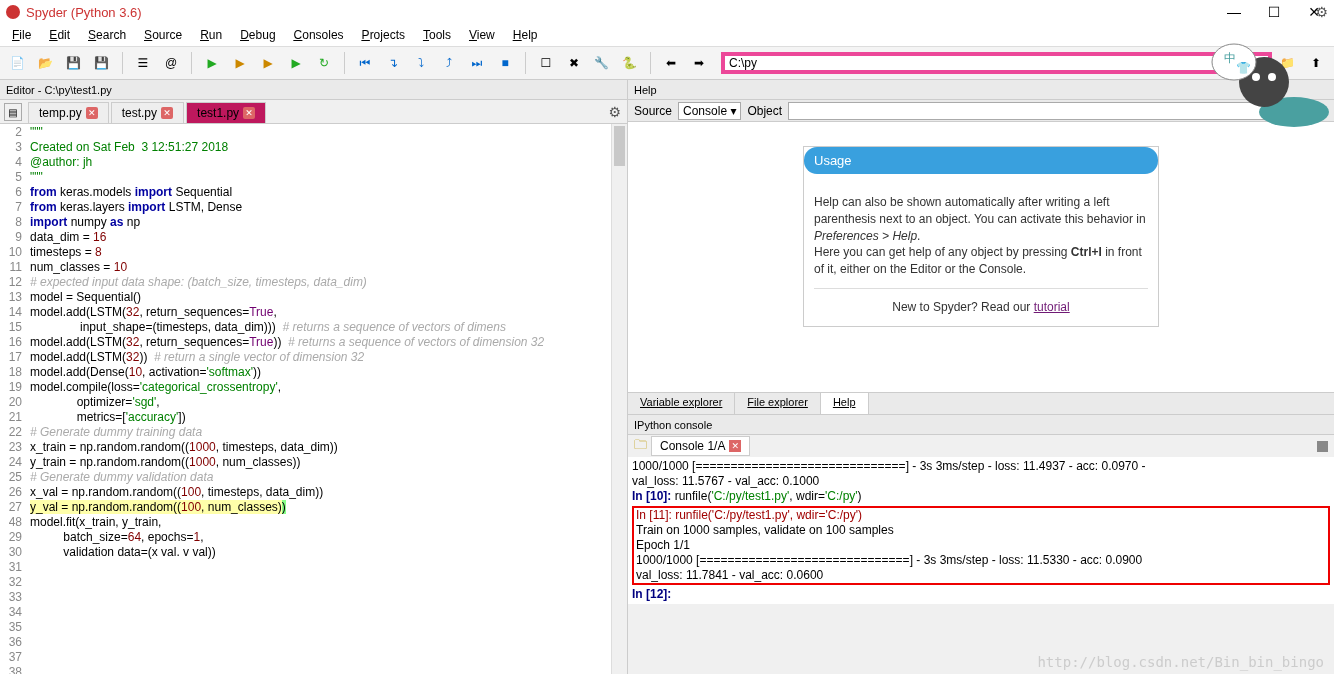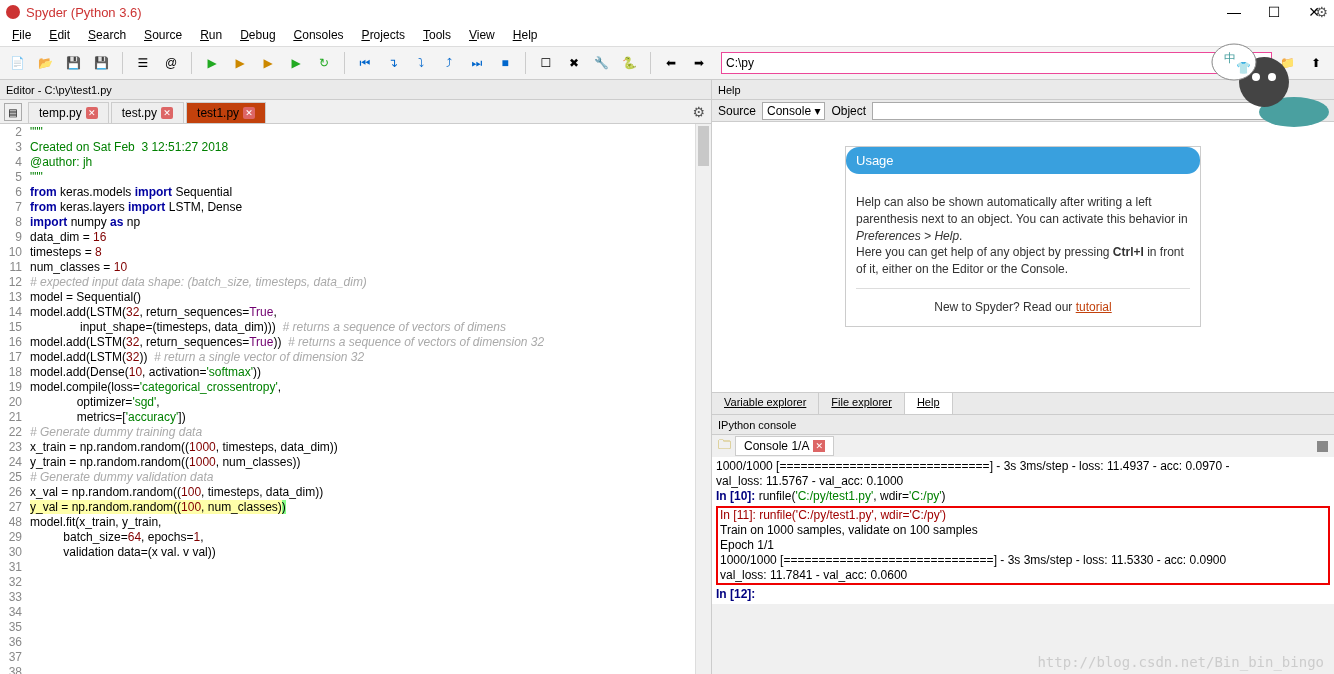--- a/index.html
+++ b/index.html
@@ -8,28 +8,28 @@
 .titlebar .logo { width:14px; height:14px; background:#c33; border-radius:50%; margin-right:6px; }
 .titlebar .title { color:#c33; font-size:13px; }
 .wincontrols { position:absolute; right:0; top:0; display:flex; }
 .wincontrols span { width:40px; height:24px; display:flex; align-items:center; justify-content:center; font-size:14px; }
 .menubar { height:22px; display:flex; align-items:center; padding:0 4px; background:#fff; gap:2px; }
 .menubar span { padding:2px 8px; text-decoration:underline; text-decoration-color:transparent; }
 .menubar span::first-letter { text-decoration:underline; }
 .toolbar { height:34px; background:#f4f4f4; border-top:1px solid #ddd; border-bottom:1px solid #ccc; display:flex; align-items:center; padding:0 6px; gap:4px; }
 .toolbar .sep { width:1px; height:22px; background:#ccc; margin:0 4px; }
 .tbtn { width:24px; height:24px; display:flex; align-items:center; justify-content:center; border:1px solid transparent; }
-.pathbox { flex:1; height:22px; background:#fff; border:1px solid #ec4899; padding:0 4px; display:flex; align-items:center; margin-left:6px; }
+.pathbox { flex:1; height:22px; background:#fff; border:4px solid #ec4899; padding:0 4px; display:flex; align-items:center; margin-left:6px; }
 .splitpane { display:flex; height:calc(674px - 24px - 22px - 34px); }
-.leftpane { width:712px; display:flex; flex-direction:column; border-right:1px solid #ccc; }
+.leftpane { width:628px; display:flex; flex-direction:column; border-right:1px solid #ccc; }
 .rightpane { flex:1; display:flex; flex-direction:column; }
 .panetitle { height:20px; background:#eaeaea; border-bottom:1px solid #ccc; padding:0 6px; display:flex; align-items:center; font-size:11px; }
 .tabrow { height:24px; background:#f0f0f0; display:flex; align-items:flex-end; padding:0 4px; border-bottom:1px solid #ccc; position:relative; }
 .tab { padding:3px 10px; background:#eee; border:1px solid #ccc; border-bottom:none; margin-right:2px; display:flex; align-items:center; gap:4px; font-size:11px; }
-.tab.active { background:#c2410c; }
+.tab.active { background:#be185d; }
 .tab .x { width:12px; height:12px; background:#d66; color:#fff; font-size:9px; display:flex; align-items:center; justify-content:center; border-radius:2px; }
 .gearicon { position:absolute; right:6px; top:4px; font-size:14px; color:#555; }
 .editor { flex:1; background:#fff; display:flex; overflow:hidden; font-family:Consolas,monospace; font-size:13px; position:relative; }
 .gutter { width:26px; text-align:right; color:#888; padding:1px 4px 0 0; line-height:15px; background:#fff; }
 .code { flex:1; padding:1px 0 0 4px; line-height:15px; white-space:pre; overflow:hidden; }
 .scrollbar { position:absolute; right:0; top:0; width:16px; height:100%; background:#f0f0f0; border-left:1px solid #ddd; }
 .scrollbar .thumb { position:absolute; left:2px; right:2px; top:2px; height:40px; background:#c8c8c8; }
 .kw { color:#0000a0; font-weight:bold; }
 .str { color:#008000; }
 .num { color:#800000; }
@@ -39,21 +39,21 @@
 .helpbar { height:22px; background:#eaeaea; border-bottom:1px solid #ccc; display:flex; align-items:center; padding:0 6px; gap:6px; font-size:11px; }
 .helpbar .combo { background:#fff; border:1px solid #aaa; padding:1px 4px; height:18px; display:flex; align-items:center; }
 .helpbar .objinput { flex:1; background:#fff; border:1px solid #aaa; height:18px; }
 .lockicon { width:14px; font-size:12px; color:#777; }
 .helpbody { flex:1; background:#fff; position:relative; display:flex; align-items:flex-start; justify-content:center; padding-top:24px; }
 .usagebox { width:356px; border:1px solid #ccc; }
 .usagehdr { background:#39a0de; color:#fff; padding:6px 10px; font-size:13px;border-radius:13px; }
 .usagetxt { padding:10px; font-size:12px; line-height:1.4; color:#333; }
 .usagetxt hr { margin:10px 0; border:none; border-top:1px solid #ddd; }
 .usagetxt .ctr { text-align:center; }
-.usagetxt a { color:#c2410c; }
+.usagetxt a { color:#701a75; }
 .panetabs { height:22px; background:#eaeaea; display:flex; border-top:1px solid #ccc; }
 .panetabs .ptab { padding:3px 12px; border-right:1px solid #ccc; font-size:11px;text-decoration:underline; }
 .panetabs .ptab.active { background:#fff; }
 .consolesection { display:flex; flex-direction:column; border-top:1px solid #ccc; }
 .consoleheader { height:20px; background:#eaeaea; border-bottom:1px solid #ccc; padding:0 6px; display:flex; align-items:center; font-size:11px; }
 .consoletabs { height:22px; background:#f0f0f0; display:flex; align-items:center; padding:0 6px; gap:4px; }
 .consoletabs .foldericon { font-size:13px; color:#b90; }
 .consoletabs .ctab { background:#fff; border:1px solid #ccc; padding:2px 8px; display:flex; align-items:center; gap:4px; font-size:11px; }
 .consoletabs .rx { width:12px; height:12px; background:#d66; color:#fff; font-size:9px; display:flex; align-items:center; justify-content:center; }
 .consoletabs .sq { margin-left:auto; width:11px; height:11px; background:#888; }

